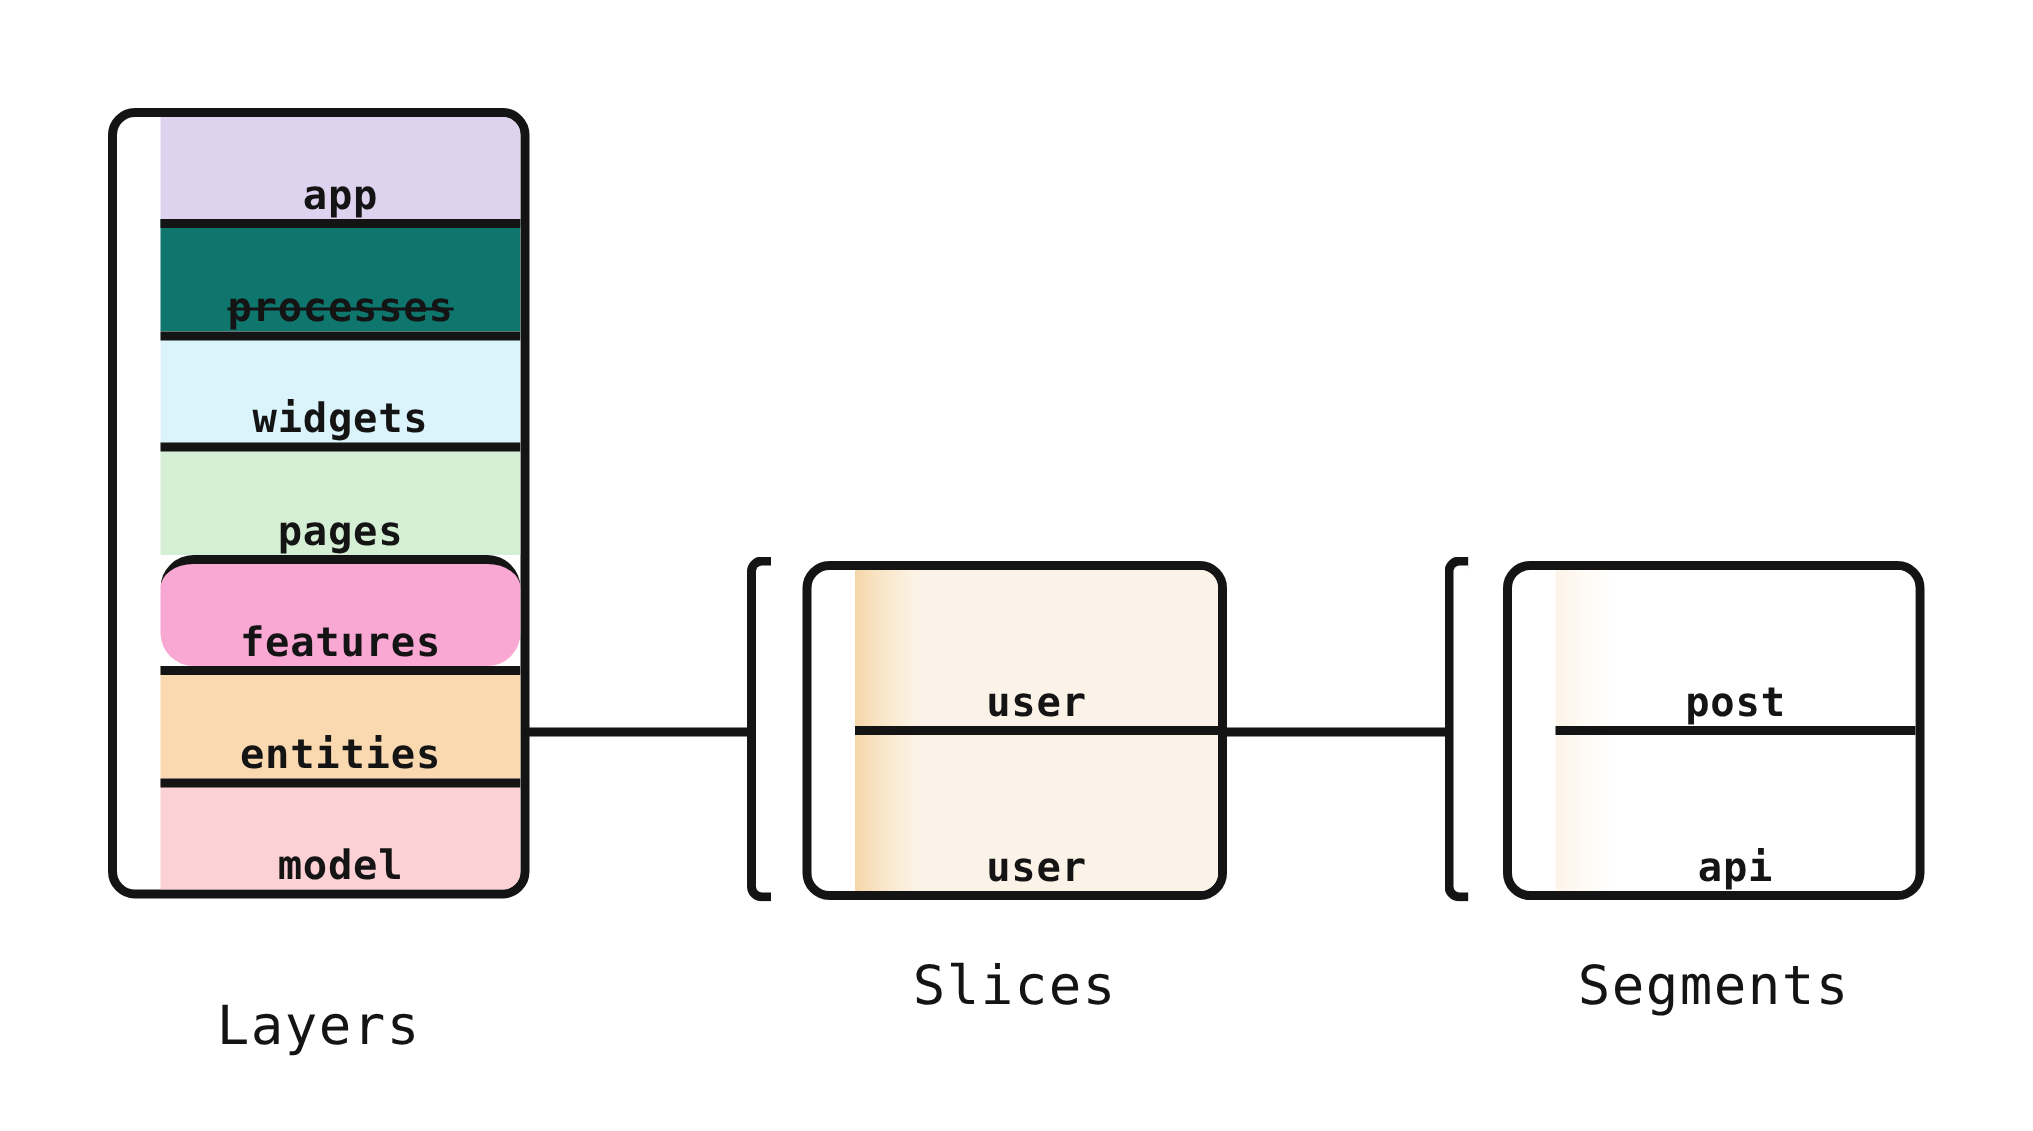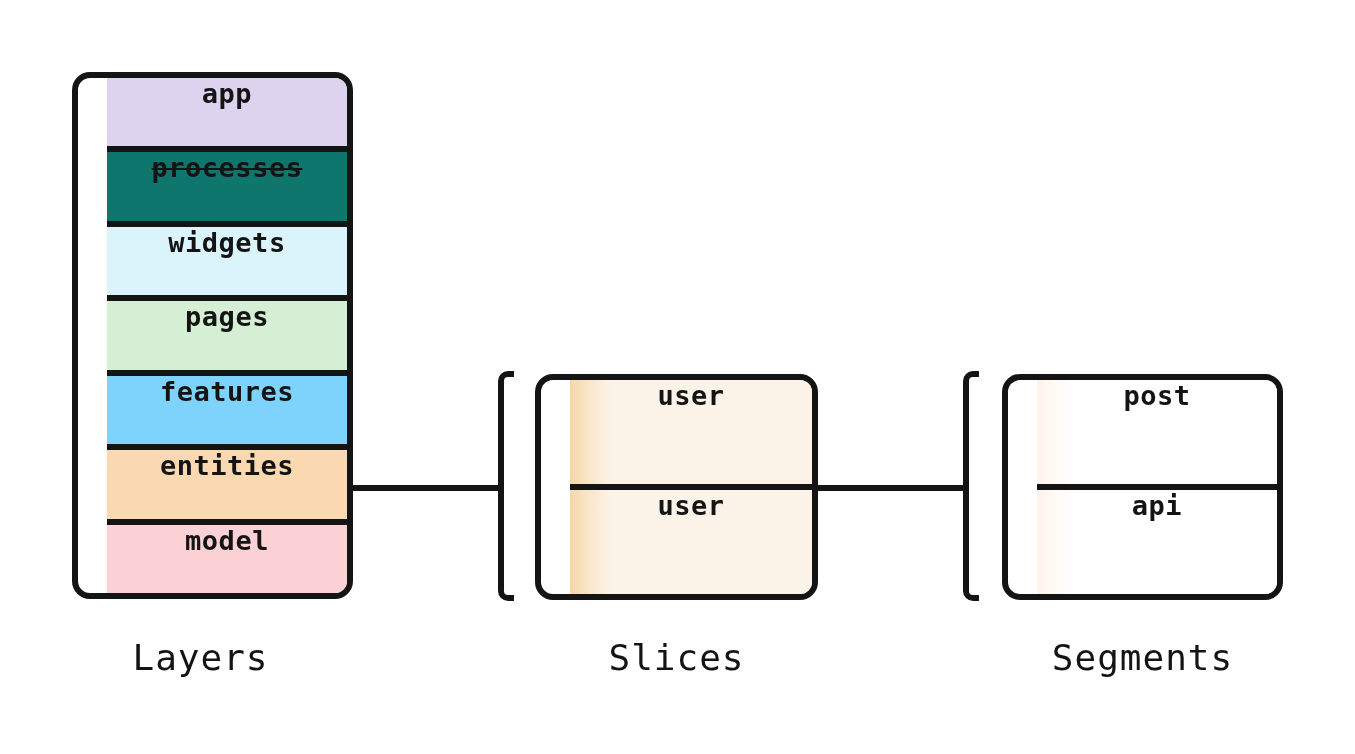--- a/index.html
+++ b/index.html
@@ -17,40 +17,40 @@
     border-radius:18px;
     overflow:hidden;
     display:flex;
     flex-direction:column;
     background:#ffffff;
     box-sizing:border-box;
   }
   .box .row{
     flex:1;
     display:flex;
-    align-items:flex-start;
+    align-items:flex-end;
     justify-content:center;
     margin-left:29px;
   }
   .box .row + .row{border-top:6px solid #141414;}
   .row-label{
     font-weight:bold;
     font-size:27px;
     letter-spacing:0.5px;
     white-space:nowrap;
   }
   .strike{text-decoration:line-through;text-decoration-thickness:2px;}
 
   
   .layers{left:72px;top:72px;width:281px;height:527px;}
   .layers .row:nth-child(1){background:#ded3ef;}
   .layers .row:nth-child(2){background:#0f766e;}
   .layers .row:nth-child(3){background:#dbf4fc;}
   .layers .row:nth-child(4){background:#d5efd5;}
-  .layers .row:nth-child(5){background:#7dd3fc;}
+  .layers .row:nth-child(5){background:#f9a8d4;border-radius:22px;}
   .layers .row:nth-child(6){background:#fbd9b0;}
   .layers .row:nth-child(7){background:#fcd1d5;}
 
   
   .slices{left:535px;top:374px;width:283px;height:226px;}
   .slices .row{background:linear-gradient(90deg,#f6d6a8 0px,#f9e6c9 18px,#fcf3e8 42px);}
 
   
   .segments{left:1002px;top:374px;width:281px;height:226px;}
   .segments .row{background:linear-gradient(90deg,#fdf4ea 0px,#fefaf4 18px,#ffffff 38px);}
@@ -80,21 +80,21 @@
   
   .group-label{
     position:absolute;
     top:637px;
     text-align:center;
     font-size:36px;
     font-weight:normal;
     letter-spacing:1px;
     white-space:nowrap;
   }
-  .group-label.gl-layers{left:60px;width:281px;}
+  .group-label.gl-layers{left:72px;width:281px;margin-top:27px;}
   .group-label.gl-slices{left:535px;width:283px;}
   .group-label.gl-segments{left:1002px;width:281px;}
 </style>
 </head>
 <body>
 
 <div class="canvas">
 
   <div class="box layers">
     <div class="row">

